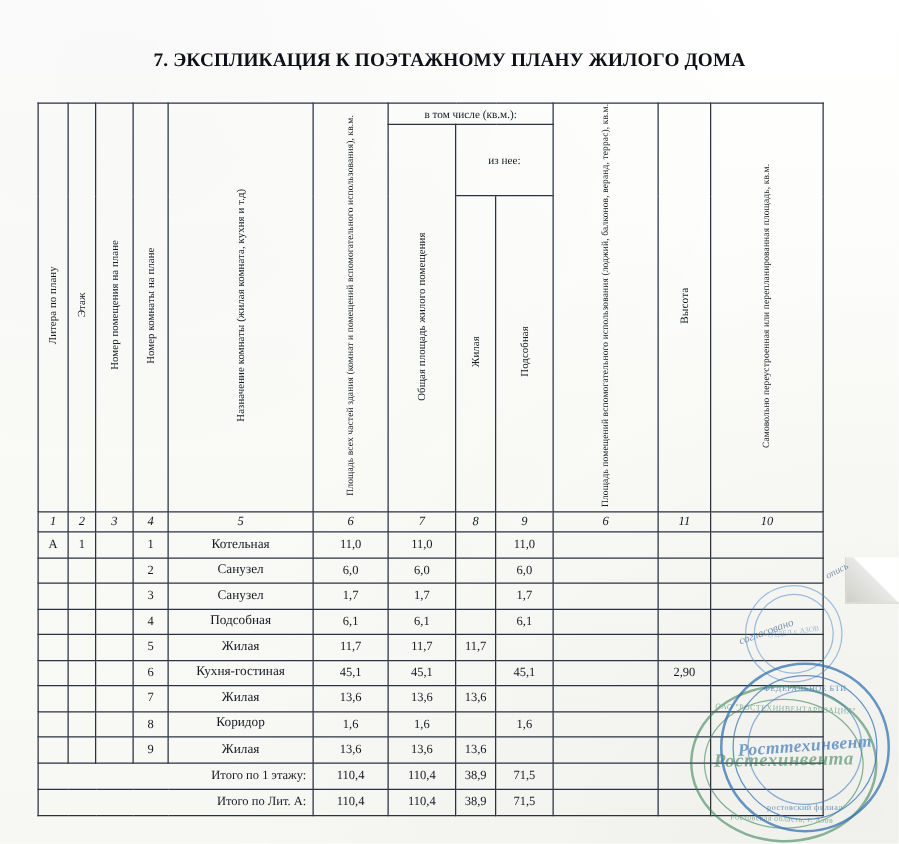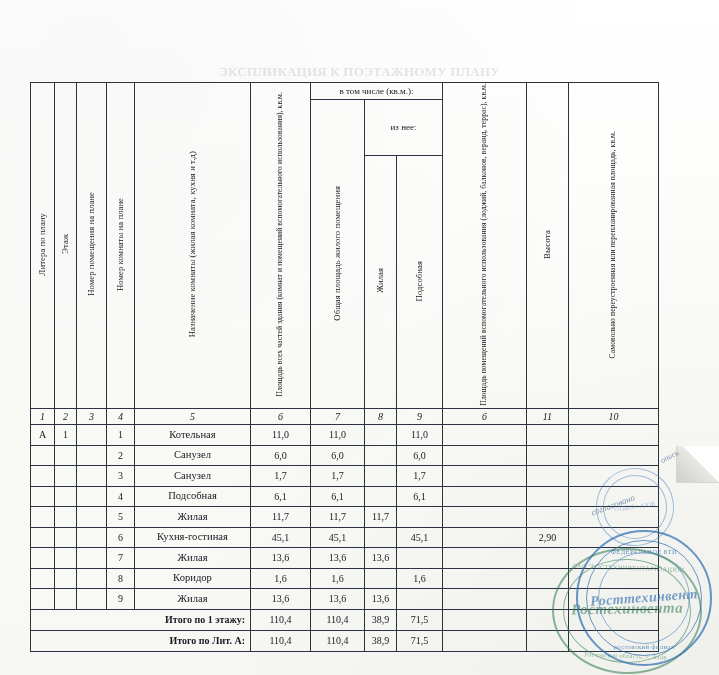--- a/index.html
+++ b/index.html
@@ -110,21 +110,21 @@
     margin-left: 34px;
   }
   .totalrow td {
     height: 20px;
     font-weight: bold;
     font-size: 10.4px;
   }
   .totalrow td.name {
     text-align: right;
     padding-right: 5px;
-    font-weight: bold;
+    font-weight: normal;
     margin-left: 20px;
   }
   .faded { color: #6f7f93; }
   .strike-lt { color: #5d6d82; }
 
   
   .stamp-round {
     position: absolute;
     border-radius: 50%;
     border: 2px solid #2f6fb2;
@@ -287,21 +287,21 @@
     border-bottom: 1px solid #d6d6d0;
     pointer-events: none;
   }
 </style>
 </head>
 <body>
 
 <div class="page">
   <div class="scan-tint"></div>
 
-  <div class="ghost-title">ЭКСПЛИКАЦИЯ К ПОЭТАЖНОМУ ПЛАНУ</div>
+  <div class="title">7. ЭКСПЛИКАЦИЯ К ПОЭТАЖНОМУ ПЛАНУ ЖИЛОГО ДОМА</div>
 
   <table class="explication">
     <colgroup>
       <col style="width:24px">
       <col style="width:22px">
       <col style="width:30px">
       <col style="width:28px">
       <col style="width:116px">
       <col style="width:60px">
       <col style="width:54px">

